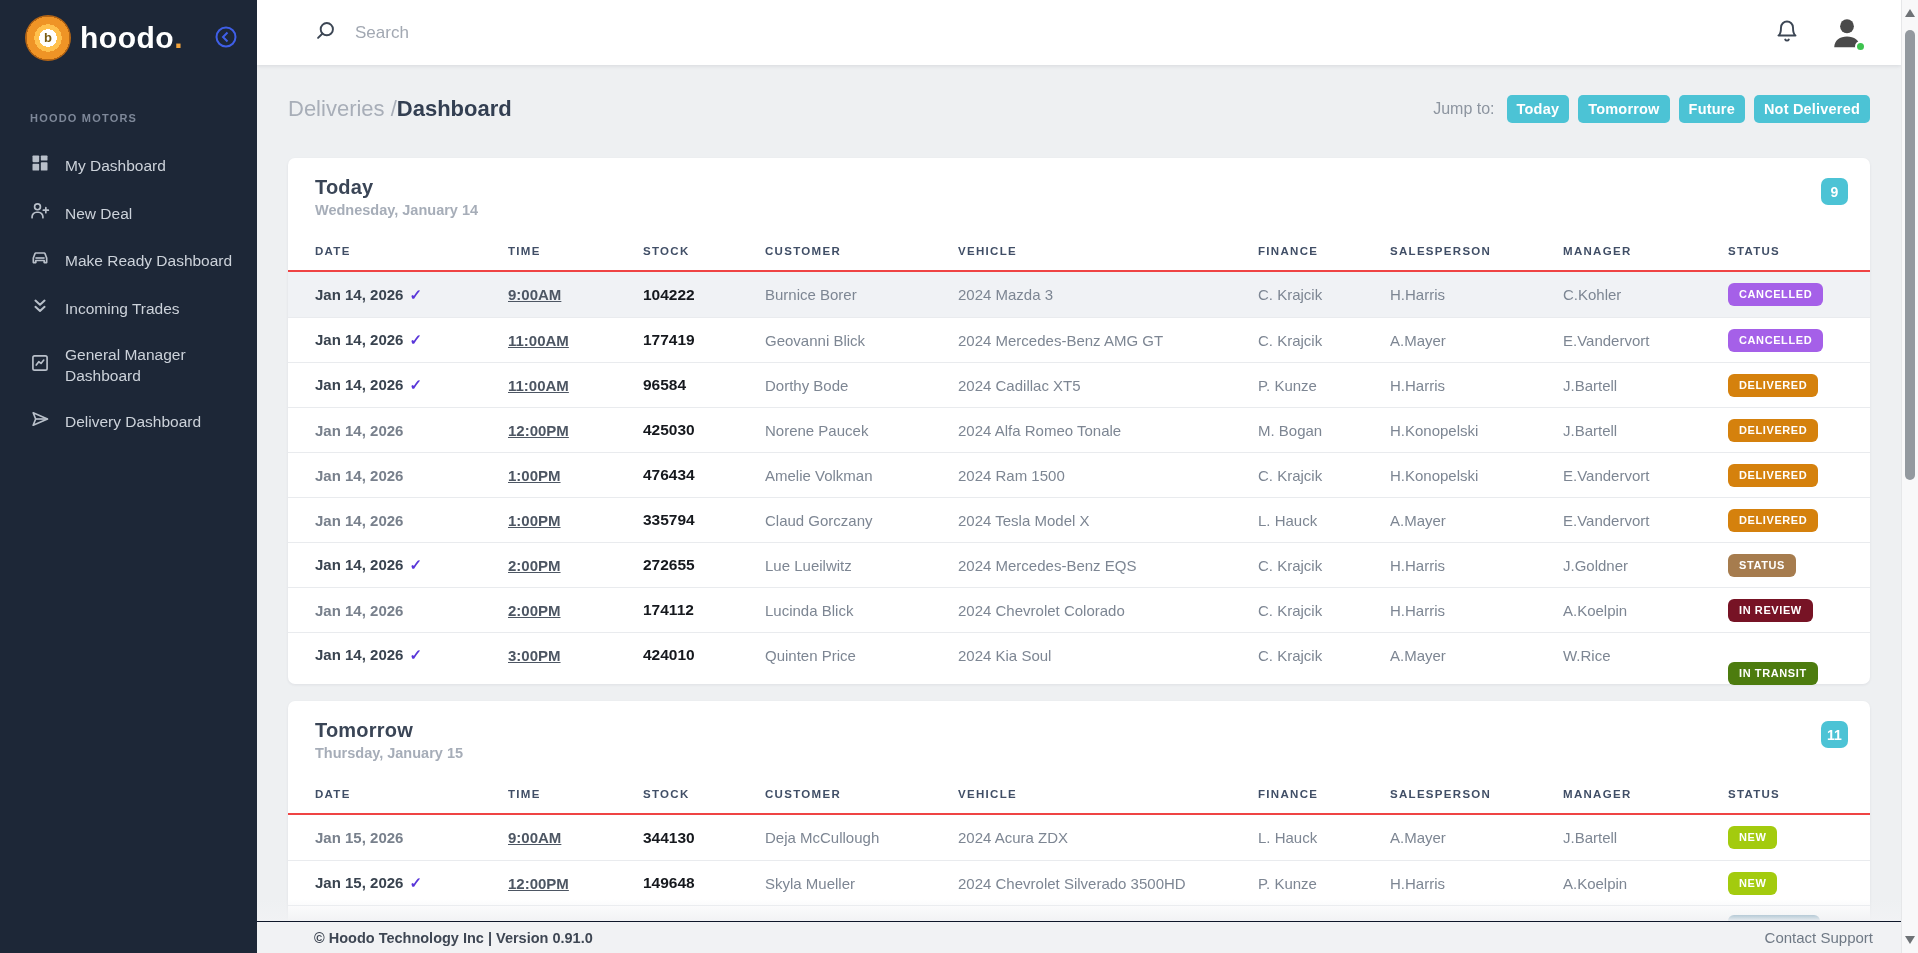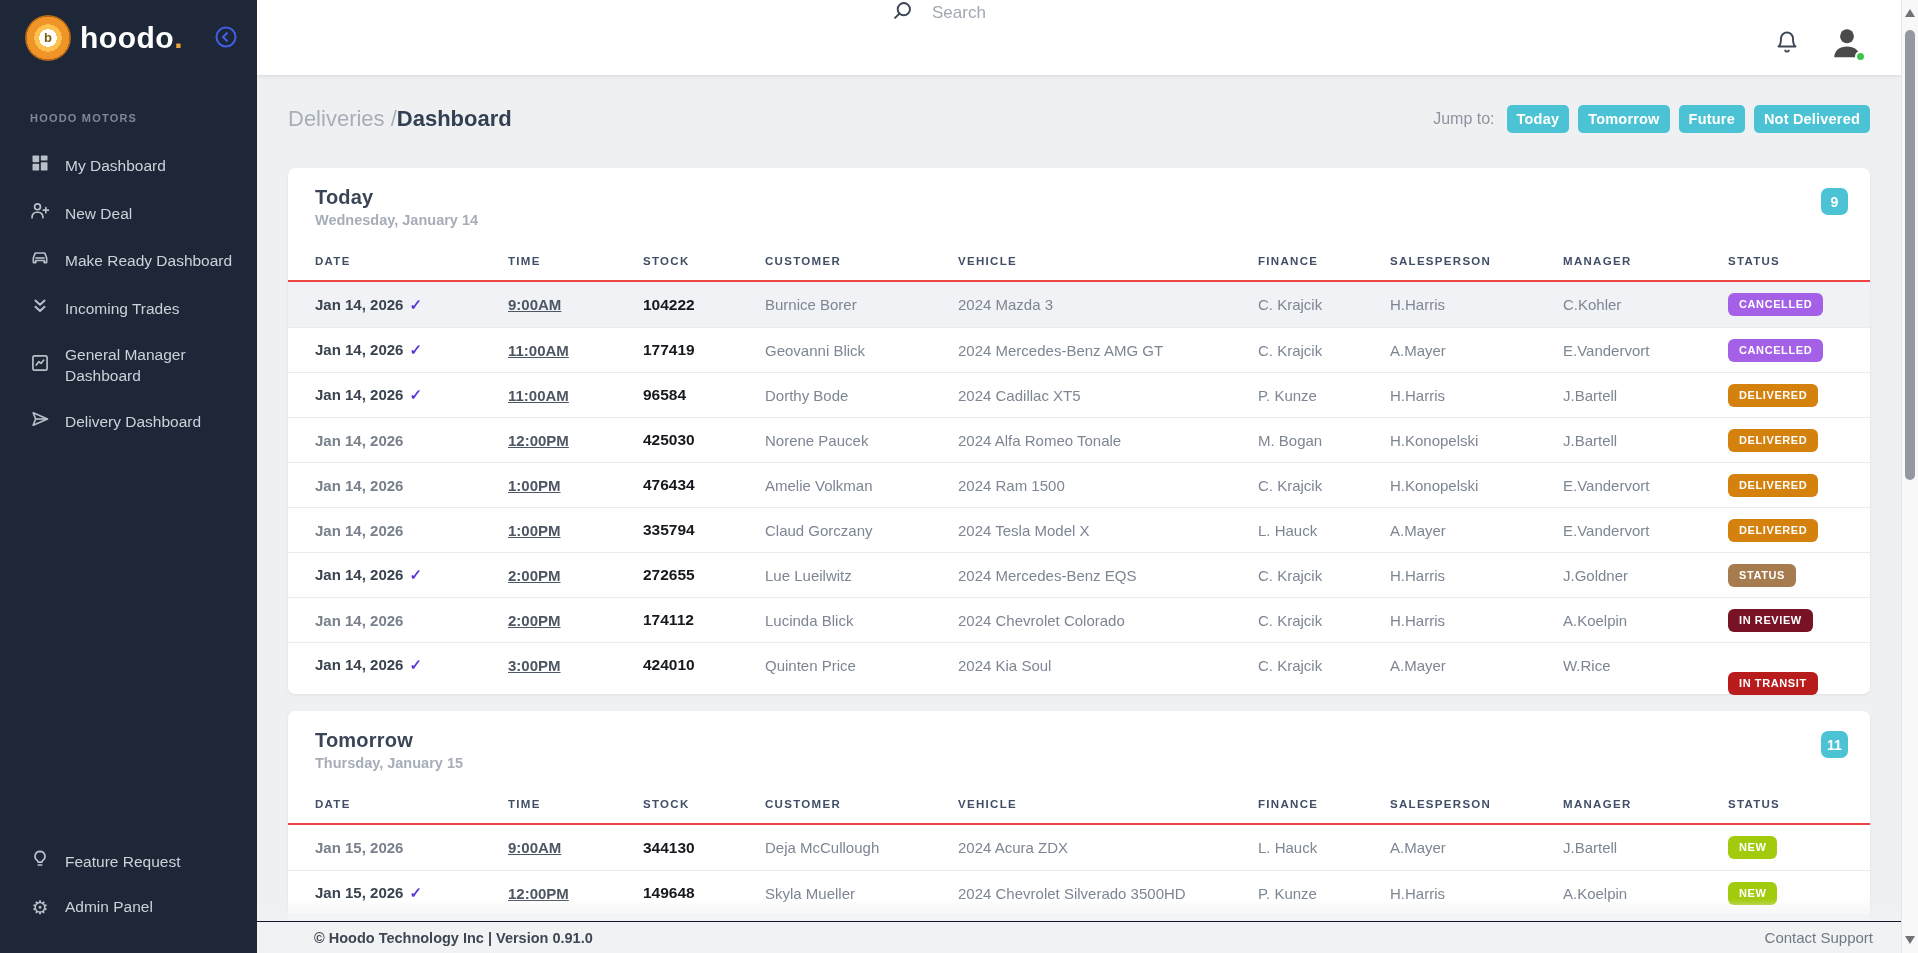--- a/index.html
+++ b/index.html
@@ -25,22 +25,22 @@
   .sb-nav { margin-top:18px; }
   .sb-item { display:flex; align-items:center; gap:15px; padding:11px 16px 11px 30px;
     font-size:15.5px; color:#ccd2da; cursor:pointer; line-height:1.4; }
   .sb-item svg { flex:0 0 auto; }
   .sb-item .lbl { white-space:nowrap; }
   .sb-item .lbl.wrap { white-space:normal; width:158px; }
   .sb-bottom { margin-top:auto; padding-bottom:24px; }
   .gear-glyph { font-size:19px; line-height:1; color:#b9c0ca; width:20px; text-align:center; }
   
   .main { position:absolute; left:257px; top:0; right:17px; bottom:0; }
-  .topbar { height:75px; background:#ffffff; display:flex; align-items:center;
-    padding:0 34px 0 58px; box-shadow:0 1px 4px rgba(10,20,40,.10); position:relative; z-index:5;flex-direction:column; }
+  .topbar { height:65px; background:#ffffff; display:flex; align-items:center;
+    padding:0 34px 0 58px; box-shadow:0 1px 4px rgba(10,20,40,.10); position:relative; z-index:5; }
   .search-wrap { display:flex; align-items:center; flex:0 0 auto; }
   .search-input { border:none; outline:none; font-size:17px; margin-left:17px; width:360px;
     font-family:inherit; color:#3a4556; background:transparent; }
   .search-input::placeholder { color:#a2a8b2; }
   .top-right { margin-left:auto; display:flex; align-items:center; gap:28px; }
   .icon-btn { background:none; border:none; padding:0; cursor:pointer; display:flex; position:relative; }
   .avatar { position:relative; width:40px; height:36px; }
   .status-dot { position:absolute; right:1px; bottom:-1px; width:11px; height:11px; border-radius:50%;
     background:#3ec34f; border:2px solid #ffffff; }
   
@@ -173,35 +173,20 @@
       <span>
         <svg width="20" height="20" viewBox="0 0 24 24" fill="none" stroke="#b9c0ca" stroke-width="2" stroke-linejoin="round">
           <path d="M21 12L3.8 4.5l3 7.5-3 7.5z"></path>
             <line x1="6.8" y1="12" x2="21" y2="12"></line>
         </svg>
       </span>
       <span class="lbl">Delivery Dashboard</span>
     </div>
   </nav>
 
-  <div class="sb-bottom">
-    <div class="sb-item">
-      <span>
-        <svg width="20" height="20" viewBox="0 0 24 24" fill="none" stroke="#b9c0ca" stroke-width="2" stroke-linecap="round">
-          <path d="M12 2.8a6 6 0 0 1 3.4 10.9c-.7.5-1.1 1.3-1.2 2.1H9.8c-.1-.8-.5-1.6-1.2-2.1A6 6 0 0 1 12 2.8z"></path>
-          <line x1="9.8" y1="19.2" x2="14.2" y2="19.2"></line>
-        </svg>
-      </span>
-      <span class="lbl">Feature Request</span>
-    </div>
-    <div class="sb-item">
-      <span class="gear-glyph">⚙</span>
-      <span class="lbl">Admin Panel</span>
-    </div>
-  </div>
 </aside>
 
 <div class="main">
 
   <header class="topbar">
     <div class="search-wrap">
       <span>
         <svg width="21" height="21" viewBox="0 0 24 24" fill="none" stroke="#3c4654" stroke-width="2.2" stroke-linecap="round">
           <circle cx="13.5" cy="10.5" r="7"></circle>
             <line x1="8.3" y1="15.7" x2="3.5" y2="20.5"></line>
@@ -358,21 +343,21 @@
 
   <div class="tr">
     <div class="td date"><span class="d">Jan 14, 2026</span><span class="ck">✓</span></div>
     <div class="td time">3:00PM</div>
     <div class="td stock">424010</div>
     <div class="td">Quinten Price</div>
     <div class="td">2024 Kia Soul</div>
     <div class="td">C. Krajcik</div>
     <div class="td">A.Mayer</div>
     <div class="td">W.Rice</div>
-    <div class="td status"><span class="badge" style="background: #b91c1c; margin-top: 36px;">IN TRANSIT</span></div>
+    <div class="td status"><span class="badge" style="background: #4d7c0f; margin-top: 36px;">IN TRANSIT</span></div>
   </div>
 </div>
     </section>
 
     <section class="card">
       <h2 class="card-title">Tomorrow</h2>
       <div class="card-sub">Thursday, January 15</div>
       <span class="count-badge">11</span>
       <div class="thead">
           <div class="th">DATE</div>

